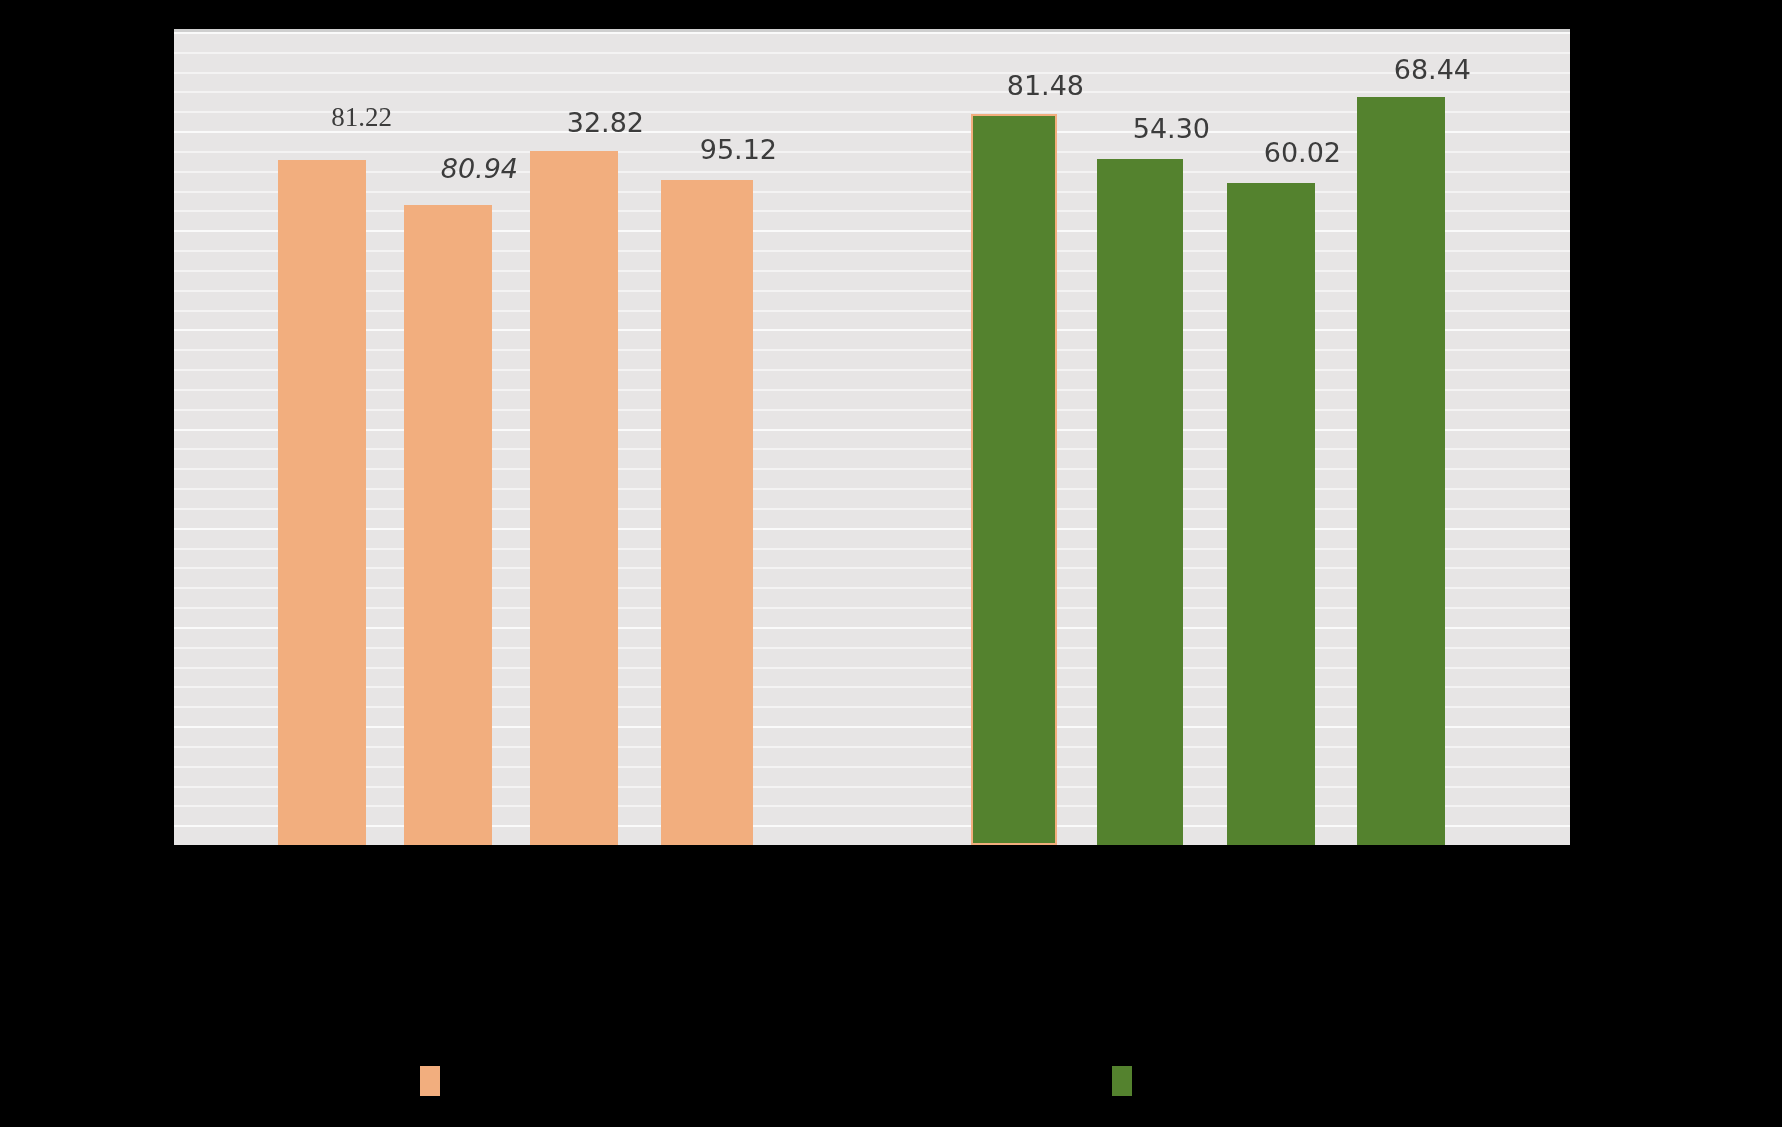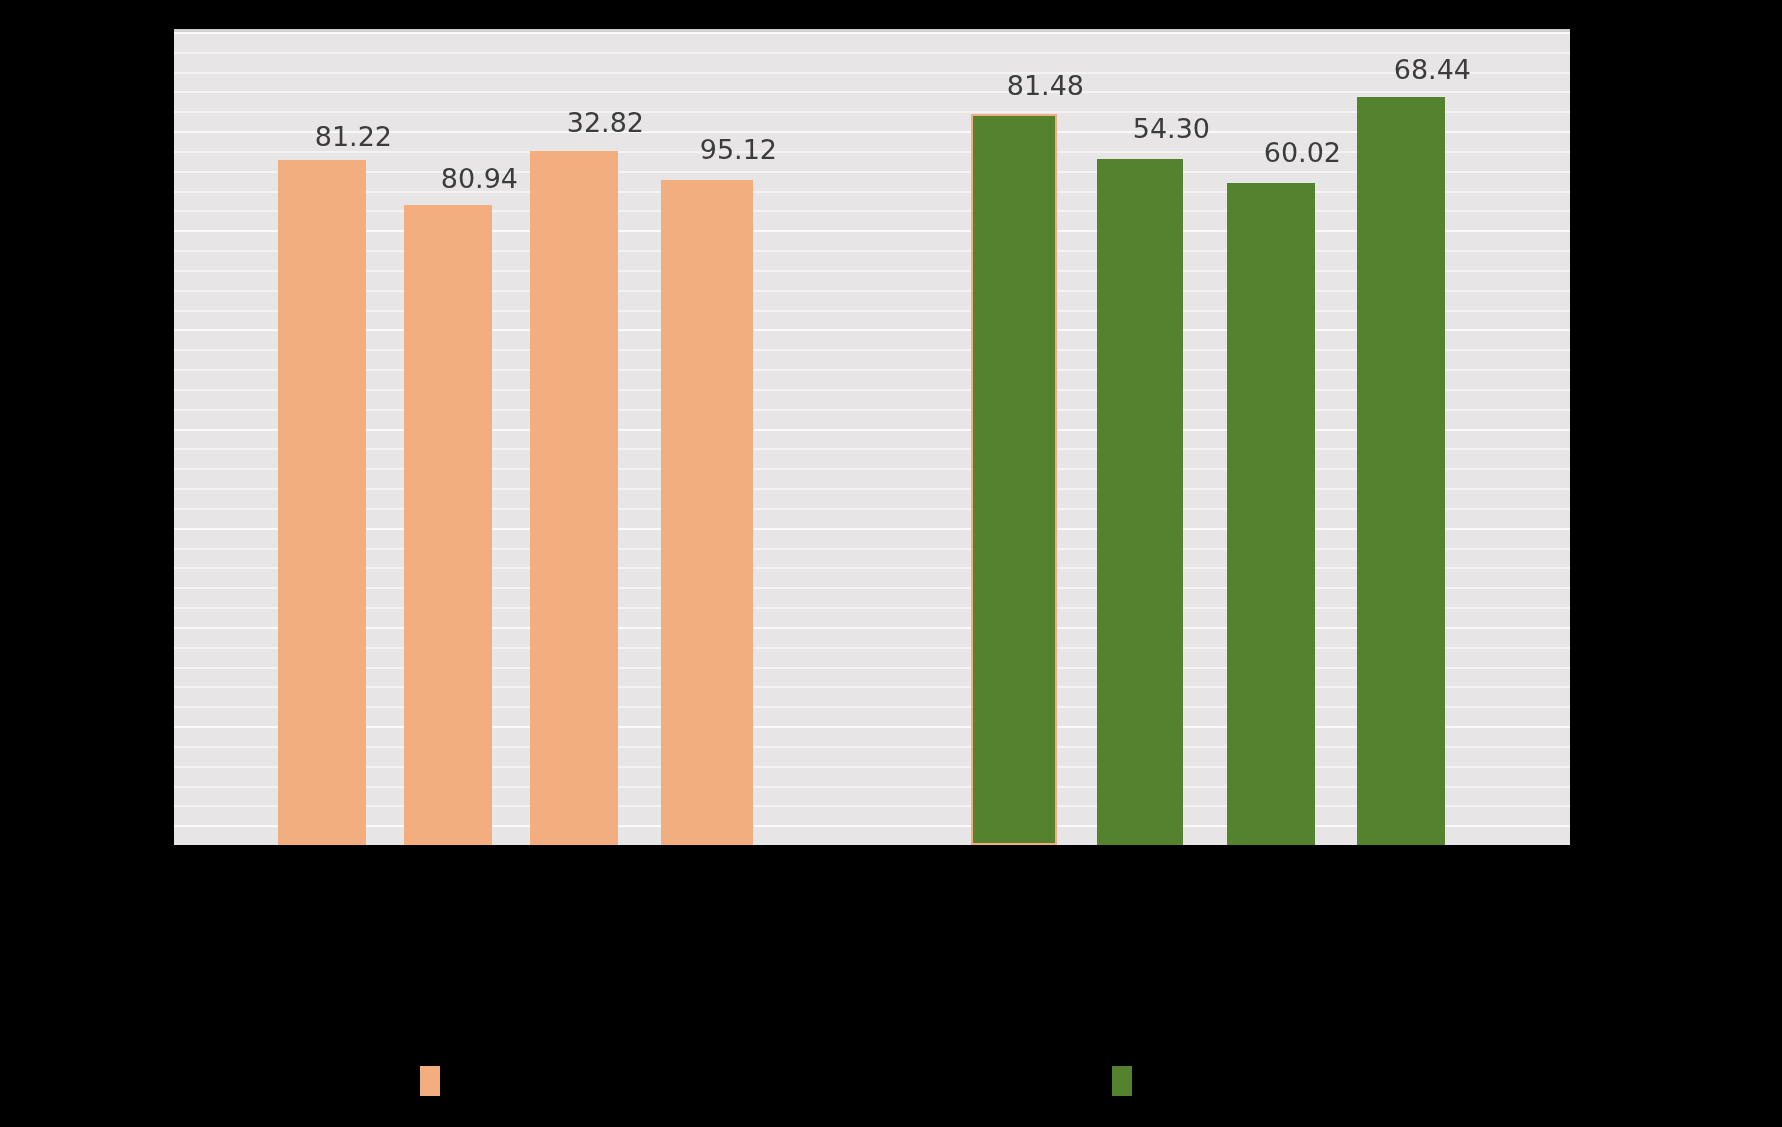--- a/index.html
+++ b/index.html
@@ -181,22 +181,22 @@
         <div class="bar series-a" style="left: 356px; width: 88px; height: 694px;"></div>
         <div class="bar series-a" style="left: 487px; width: 92px; height: 665px;"></div>
         <div class="bar series-b overlapped" style="left: 797px; width: 86px; height: 731px;"></div>
         <div class="bar series-b" style="left: 923px; width: 86px; height: 686px;"></div>
         <div class="bar series-b" style="left: 1053px; width: 88px; height: 662px;"></div>
         <div class="bar series-b" style="left: 1183px; width: 88px; height: 748px;"></div>
       </div>
   </div>
 
   <div id="labels-layer">
-      <div class="bar-label" style="left: 252px; top: 121px; width: 140px;">81.22</div>
-      <div class="bar-label" style="left: 378px; top: 163px; width: 140px;">80.94</div>
+      <div class="bar-label" style="left: 252px; top: 102px; width: 140px; font-family: Liberation Serif, serif;">81.22</div>
+      <div class="bar-label" style="left: 378px; top: 153px; width: 140px; font-style: italic;">80.94</div>
       <div class="bar-label" style="left: 504px; top: 107px; width: 140px;">32.82</div>
       <div class="bar-label" style="left: 637px; top: 134px; width: 140px;">95.12</div>
       <div class="bar-label" style="left: 944px; top: 70px; width: 140px;">81.48</div>
       <div class="bar-label" style="left: 1070px; top: 113px; width: 140px;">54.30</div>
       <div class="bar-label" style="left: 1201px; top: 137px; width: 140px;">60.02</div>
       <div class="bar-label" style="left: 1331px; top: 54px; width: 140px;">68.44</div>
     </div>
 
   <div id="legend">
       <div class="legend-entry" style="left: 420px; top: 136px;">

